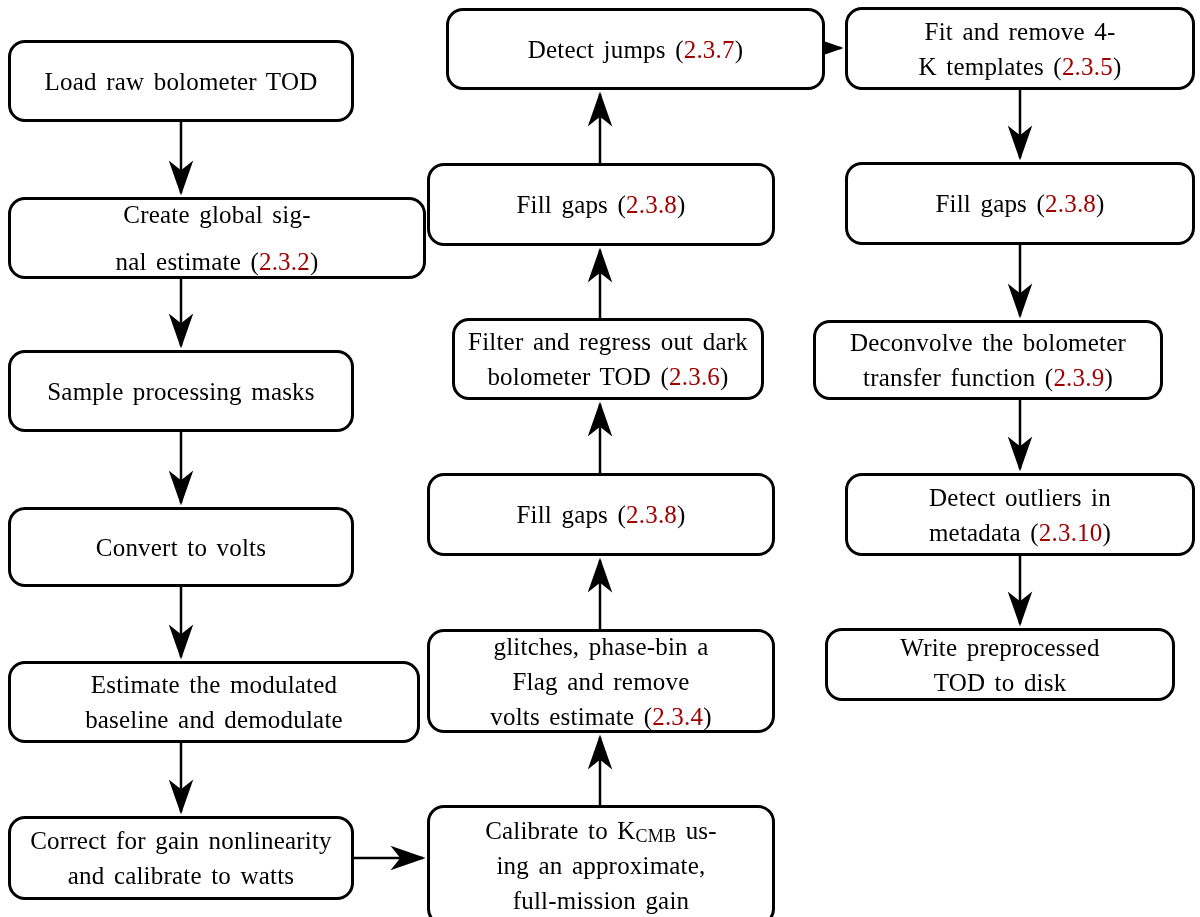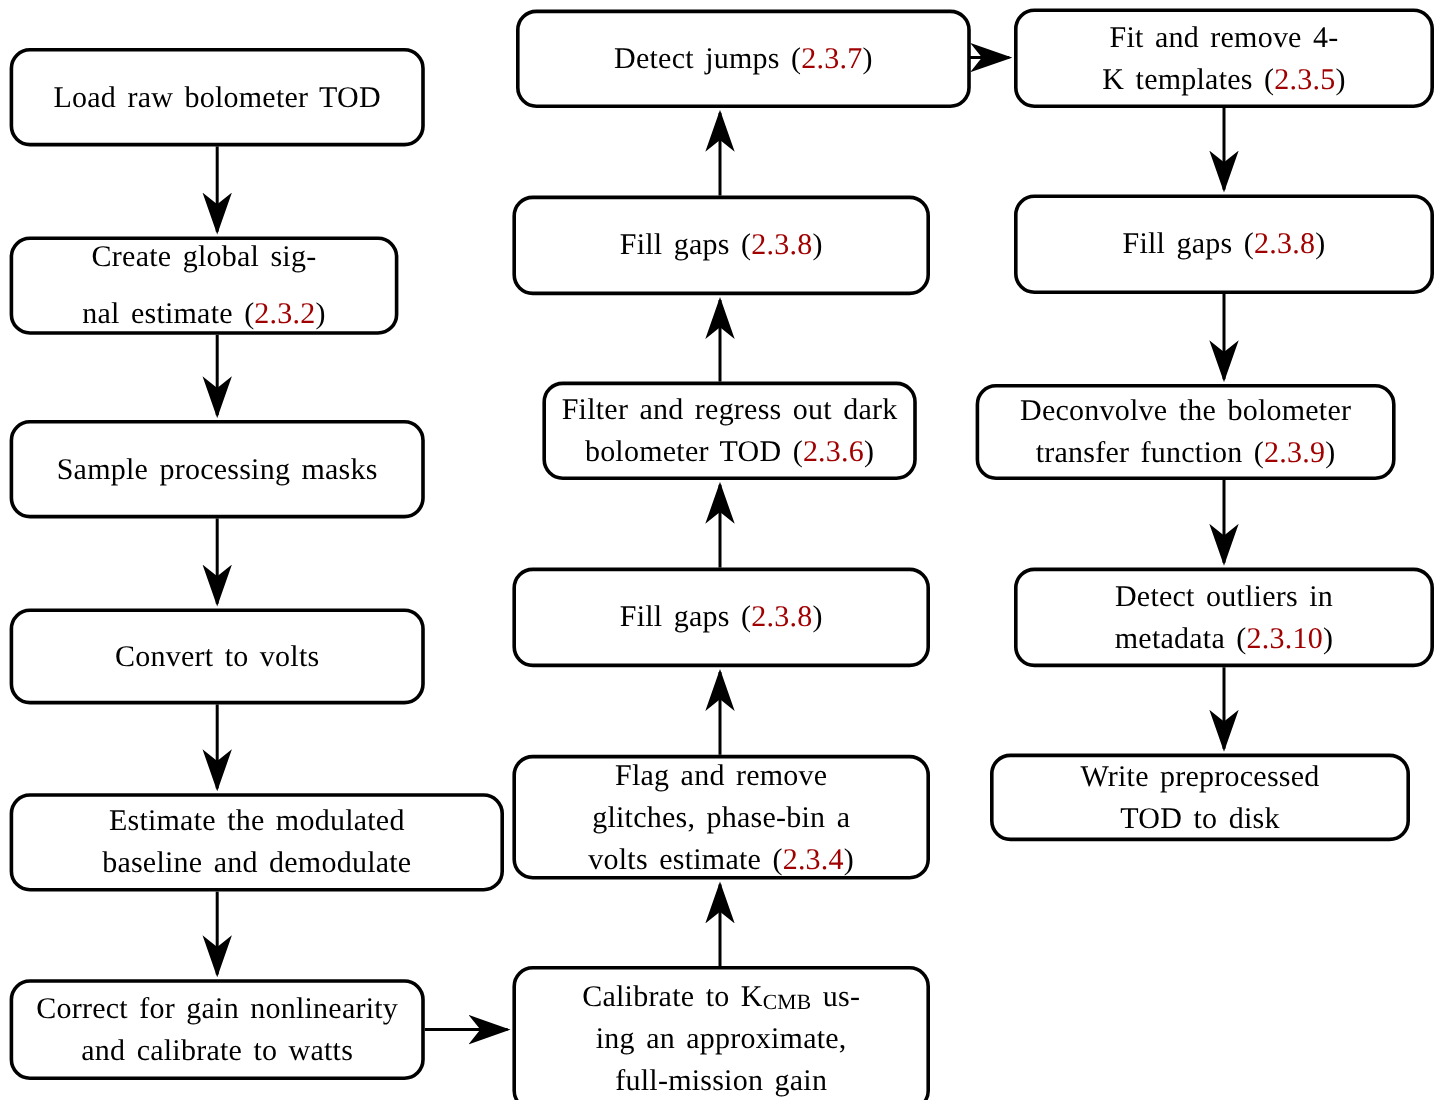--- a/index.html
+++ b/index.html
@@ -72,55 +72,55 @@
 
     <line x1="1020" y1="90" x2="1020" y2="158" stroke="#000" stroke-width="2.5" marker-end="url(#ah)"></line>
     <line x1="1020" y1="245" x2="1020" y2="316" stroke="#000" stroke-width="2.5" marker-end="url(#ah)"></line>
     <line x1="1020" y1="400" x2="1020" y2="469" stroke="#000" stroke-width="2.5" marker-end="url(#ah)"></line>
     <line x1="1020" y1="556" x2="1020" y2="624" stroke="#000" stroke-width="2.5" marker-end="url(#ah)"></line>
   </svg>
 
   <div class="node" style="left:8px; top:40px; width:346px; height:82px;">
       <div class="line"><span>Load raw bolometer TOD</span></div>
     </div>
-  <div class="node" style="left:8px; top:197px; width:324px; height:82px;gap:12px;">
+  <div class="node" style="left:8px; top:197px; width:418px; height:82px;gap:12px;">
       <div class="line"><span>Create global sig-</span></div>
       <div class="line"><span>nal estimate (</span><span class="ref">2.3.2</span><span>)</span></div>
     </div>
   <div class="node" style="left:8px; top:507px; width:346px; height:80px;">
       <div class="line"><span>Convert to volts</span></div>
     </div>
   <div class="node" style="left:8px; top:350px; width:346px; height:82px;">
       <div class="line"><span>Sample processing masks</span></div>
     </div>
   <div class="node" style="left:8px; top:661px; width:412px; height:82px;">
       <div class="line"><span>Estimate the modulated</span></div>
       <div class="line"><span>baseline and demodulate</span></div>
     </div>
   <div class="node" style="left:8px; top:816px; width:346px; height:84px;">
       <div class="line"><span>Correct for gain nonlinearity</span></div>
       <div class="line"><span>and calibrate to watts</span></div>
     </div>
 
-  <div class="node" style="left:430px; top:8px; width:379px; height:82px;">
+  <div class="node" style="left:446px; top:8px; width:379px; height:82px;">
       <div class="line"><span>Detect jumps (</span><span class="ref">2.3.7</span><span>)</span></div>
     </div>
   <div class="node" style="left:427px; top:163px; width:348px; height:83px;">
       <div class="line"><span>Fill gaps (</span><span class="ref">2.3.8</span><span>)</span></div>
     </div>
   <div class="node" style="left:427px; top:318px; width:312px; height:82px;margin-left:25px;">
       <div class="line"><span>Filter and regress out dark</span></div>
       <div class="line"><span>bolometer TOD (</span><span class="ref">2.3.6</span><span>)</span></div>
     </div>
   <div class="node" style="left:427px; top:473px; width:348px; height:83px;">
       <div class="line"><span>Fill gaps (</span><span class="ref">2.3.8</span><span>)</span></div>
     </div>
   <div class="node" style="left:427px; top:629px; width:348px; height:104px;">
+      <div class="line"><span>glitches, phase-bin a</span></div>
       <div class="line"><span>Flag and remove</span></div>
-      <div class="line"><span>glitches, phase-bin a</span></div>
       <div class="line"><span>volts estimate (</span><span class="ref">2.3.4</span><span>)</span></div>
     </div>
   <div class="node" style="left:427px; top:805px; width:348px; height:121px;">
       <div class="line"><span>Calibrate to K</span><sub>CMB</sub><span> us-</span></div>
       <div class="line"><span>ing an approximate,</span></div>
       <div class="line"><span>full-mission gain</span></div>
     </div>
 
   <div class="node" style="left:845px; top:7px; width:350px; height:83px;">
       <div class="line"><span>Fit and remove 4-</span></div>

